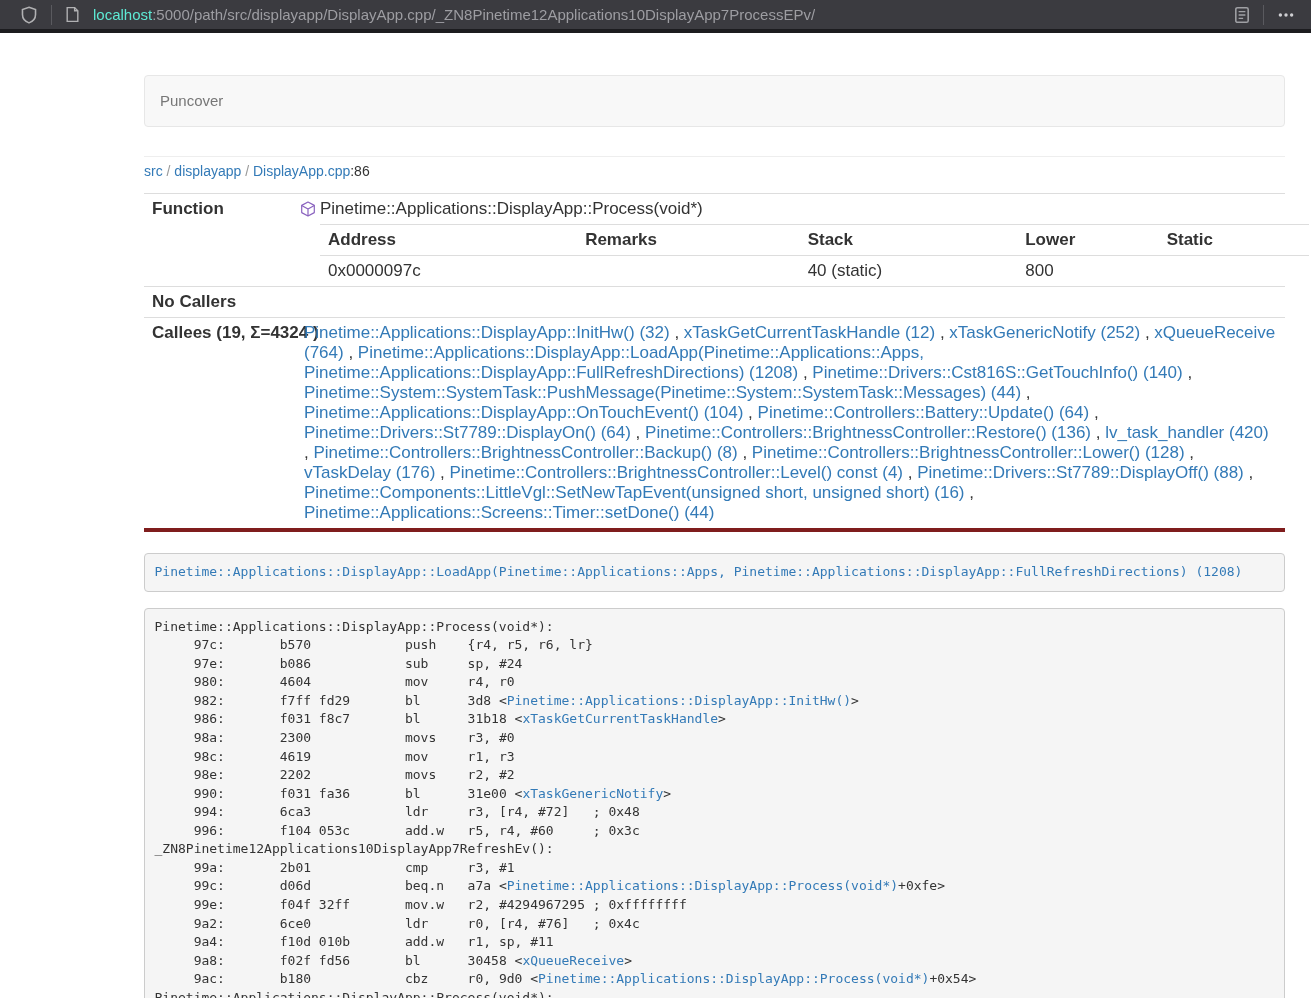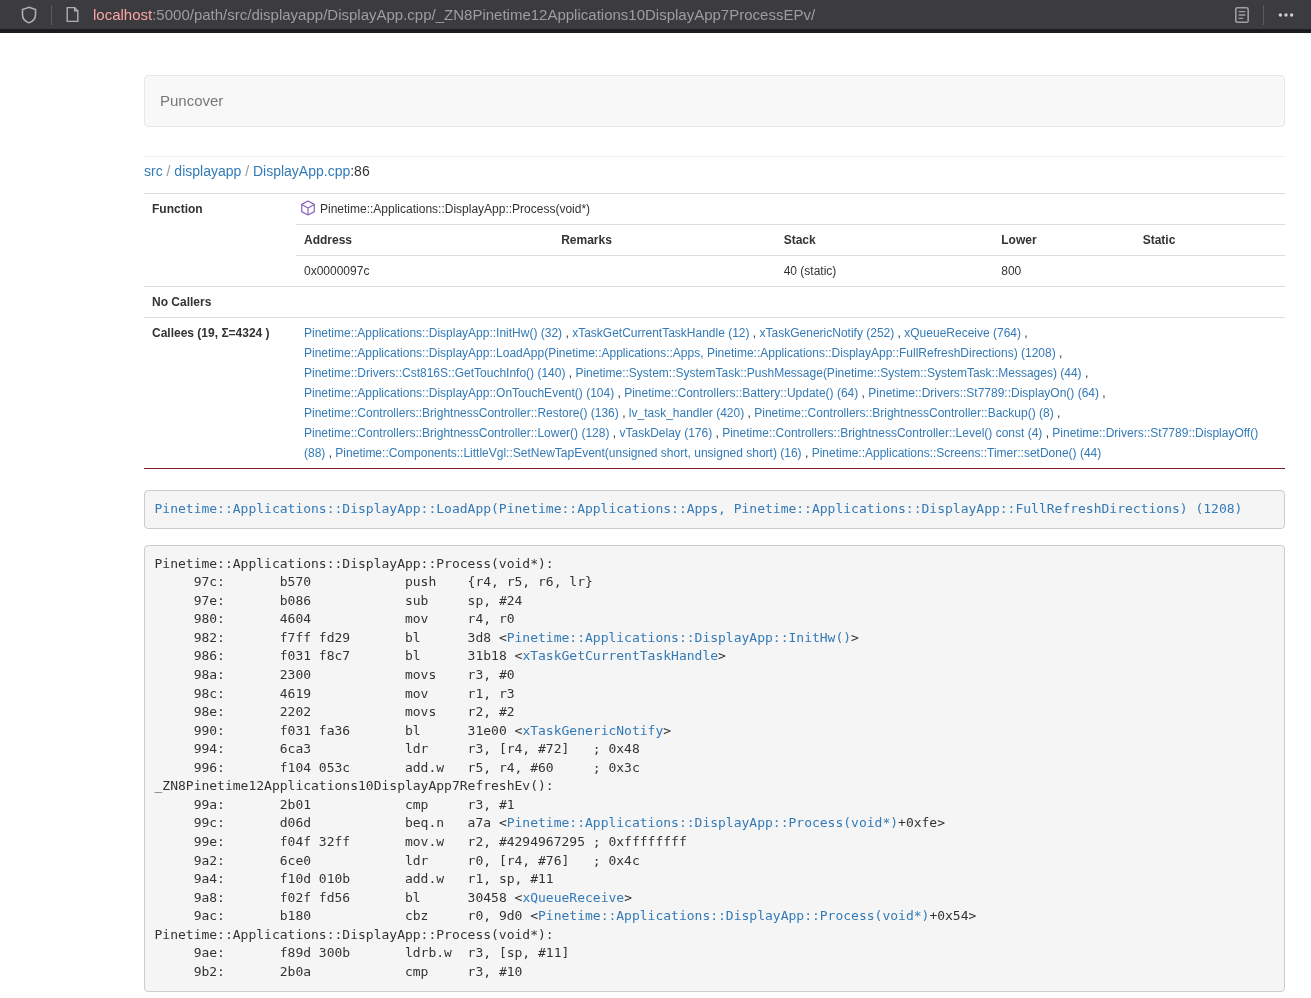--- a/index.html
+++ b/index.html
@@ -13,51 +13,51 @@
   .toolbar {
     height:33px; background:#3b3b40; border-bottom:4px solid #1c1c1f;
     display:flex; align-items:center; padding:0 12px 0 16px;
   }
   .toolbar svg { display:block; }
   .tb-sep { width:1px; height:20px; background:#5a5a5f; margin:0 9px; }
   .url-text {
     font-size:15px; color:#9d9da2; margin-left:9px; white-space:nowrap;
     overflow:hidden; flex:0 1 auto;
   }
-  .url-text .host { color:#fca5a5; }
+  .url-text .host { color:#5eead4; }
   .tb-spacer { flex:1 1 auto; }
   .tb-btn { padding:4px; cursor:pointer; }
   
   .container { margin:42px 26px 0 144px; width:1141px; }
   .navbar {
     height:52px; background:#f8f8f8; border:1px solid #e7e7e7; border-radius:4px;
   }
   .navbar .brand {
     display:inline-block; padding:15px; font-size:15px; line-height:20px;
     color:#777; text-decoration:none;
   }
   hr.rule { border:0; border-top:1px solid #eee; margin:29px 0 0 0; }
   .breadcrumb { margin-top:6px; font-size:14px; }
   a { color:#337ab7; text-decoration:none; cursor:pointer; }
   .crumb-sep { color:#999; }
   
   table.symbol {
     width:100%; margin-top:14px; border-collapse:collapse; table-layout:fixed;
-    border-bottom:1px solid #7f1d1d; font-size:12px; line-height:20px;
+    border-bottom:4px solid #7f1d1d; font-size:17px; line-height:20px;
   }
   table.symbol > tbody > tr { border-top:1px solid #ddd; }
   table.symbol th.rowlabel {
     width:152px; text-align:left; vertical-align:top; font-weight:bold;
     padding:5px 8px; white-space:nowrap;
   }
   table.symbol td.rowval { padding:5px 8px; vertical-align:top; }
   table.symbol td.fncell { padding:0; vertical-align:top; }
   .fn-name-line { padding:5px 8px 5px 4px; }
   .fn-name-line .cube { vertical-align:-3px; margin-right:4px; }
-  table.inner { width:100%; border-collapse:collapse; border-top:1px solid #ddd; }
+  table.inner { width:100%; border-collapse:collapse; border-top:1px solid #ddd;margin-left:24px; }
   table.inner th {
     text-align:left; font-weight:bold; padding:5px 8px;
     border-bottom:1px solid #ddd;
   }
   table.inner td { padding:5px 8px; }
   
   pre.codebox {
     background:#f5f5f5; border:1px solid #ccc; border-radius:4px;
     padding:9px 9.5px; margin:0;
     font-family:"DejaVu Sans Mono","Liberation Mono",monospace;

